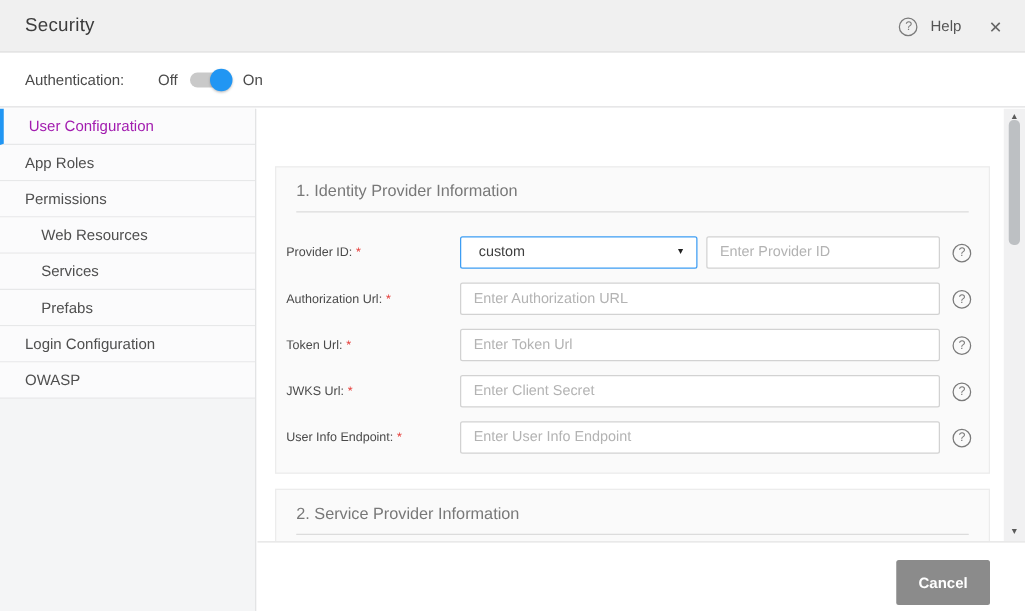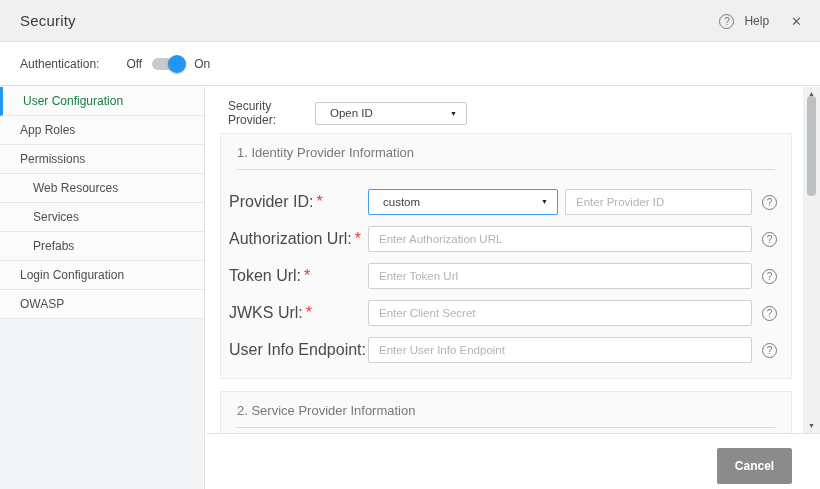--- a/index.html
+++ b/index.html
@@ -21,41 +21,41 @@
   .auth-row .off-label { font-size:12px; color:#4a4a4a; margin-left:27px;text-align:right; }
   .auth-row .on-label { font-size:12px; color:#4a4a4a;text-align:right; }
   .switch { position:relative; width:32px; height:18px; margin:0 10px; cursor:pointer; }
   .switch .track { position:absolute; top:3px; left:0; width:32px; height:12px; border-radius:7px; background:#c9c9c9; }
   .switch .knob { position:absolute; top:0; right:-2px; width:18px; height:18px; border-radius:50%; background:#2196f3; box-shadow:0 1px 2px rgba(0,0,0,.25); }
 
   
   .sidebar { position:absolute; top:87px; left:0; bottom:0; width:205px; background:#f4f5f6; border-right:1px solid #e3e4e5; }
   .nav-item { height:29px; line-height:29px; background:#fbfbfc; border-bottom:1px solid #e7e8e9; font-size:12px; color:#4f4f4f; padding-left:20px; cursor:pointer; white-space:nowrap; }
   .nav-item.indent { padding-left:33px; }
-  .nav-item.active { color:#15803d; border-left:3px solid #2196f3; }
+  .nav-item.active { color:#a21caf; border-left:3px solid #2196f3; }
 
   
   .content { position:absolute; top:87px; left:206px; right:0; bottom:0; background:#fff; }
   .scrollzone { position:absolute; top:0; left:0; right:17px; height:346px; overflow:hidden; }
 
   .provider-row { position:absolute; top:12px; left:22px; display:flex; align-items:center; }
   .provider-row .sp-label { font-size:12px; color:#4a4a4a; width:87px; }
   .fake-select { position:relative; height:23px; background:#fff; border:1px solid #c9c9c9; border-radius:2px; font-size:11.5px; color:#3f3f3f; line-height:21px; padding:0 22px 0 14px; cursor:pointer; }
   .fake-select .arrow { position:absolute; right:9px; top:0; line-height:21px; font-size:7px; color:#222; }
   .sp-select { width:152px; }
 
   .panel { position:absolute; left:14px; width:572px; background:#fafafa; border:1px solid #ececec; overflow:hidden; }
   .panel-1 { top:46px; height:246px; }
   .panel-2 { top:304px; height:60px; }
   .panel .panel-title { font-size:13px; color:#787878; padding:11px 14px 0 16px; }
   .panel .rule { border-top:1px solid #dcdcdc; margin:9px 16px 0 16px; }
 
   .field-row { display:flex; align-items:center; margin:11px 12px 0 8px; height:26px; }
   .field-row.first { margin-top:19px; }
-  .field-label { width:139px; font-size:16px; color:#4a4a4a; white-space:nowrap; }
+  .field-label { width:139px; font-size:10px; color:#4a4a4a; white-space:nowrap; }
   .req { color:#e53935; margin-left:3px; }
   .field-area { display:flex; gap:7px; width:384px; }
   .text-input { height:26px; border:1px solid #d2d2d2; border-radius:2px; background:#fff; font-family:"Liberation Sans",sans-serif; font-size:11.5px; color:#3f3f3f; padding:0 10px; outline:none; flex:1; min-width:0; }
   .text-input::placeholder { color:#b3b3b3; opacity:1; }
   .custom-select { width:190px; height:26px; line-height:24px; border:1.5px solid #3d9df3; flex:none; }
   .custom-select .arrow { line-height:24px; }
   .field-help { margin-left:10px; flex:none; }
 
   
   .vscrollbar { position:absolute; top:0; right:0; width:17px; height:346px; background:#f1f1f2; }
@@ -102,27 +102,20 @@
     <div class="nav-item indent">Web Resources</div>
     <div class="nav-item indent">Services</div>
     <div class="nav-item indent">Prefabs</div>
     <div class="nav-item">Login Configuration</div>
     <div class="nav-item">OWASP</div>
   </div>
 
   <div class="content">
     <div class="scrollzone">
 
-      <div class="provider-row">
-        <span class="sp-label">Security Provider:</span>
-        <span class="fake-select sp-select">
-          <span>Open ID</span>
-          <span class="arrow">▼</span>
-        </span>
-      </div>
 
       <div class="panel panel-1">
         <div class="panel-title">1. Identity Provider Information</div>
         <div class="rule"></div>
 
         <div class="field-row first">
           <span class="field-label"><span>Provider ID:</span><span class="req">*</span></span>
           <span class="field-area">
             <span class="fake-select custom-select">
               <span>custom</span>

